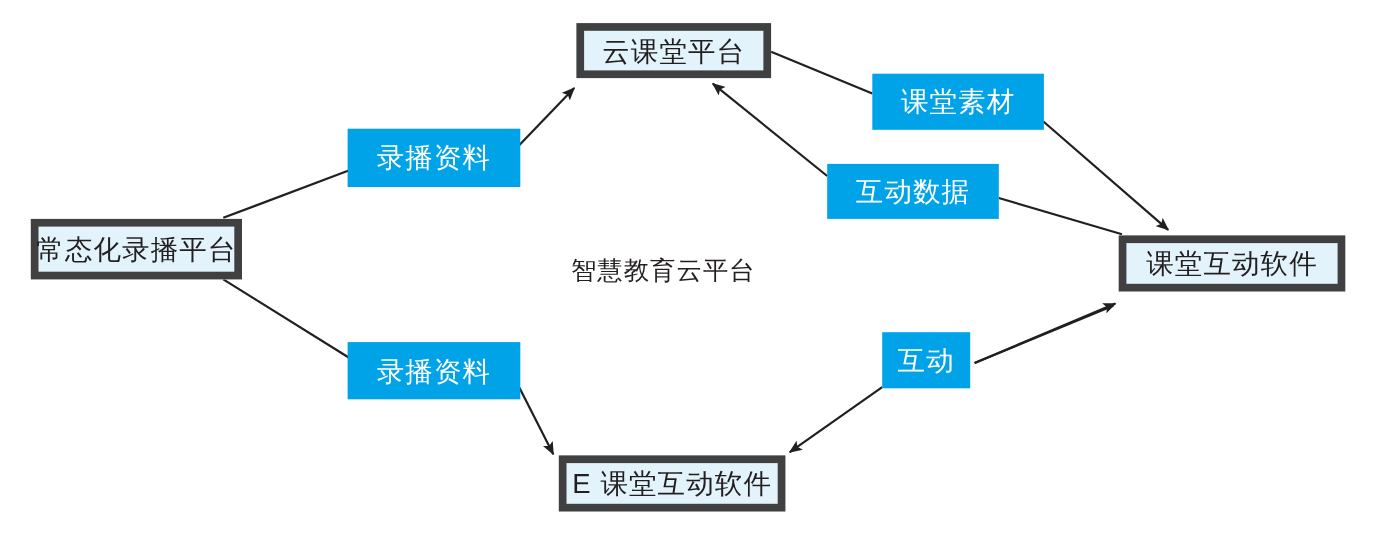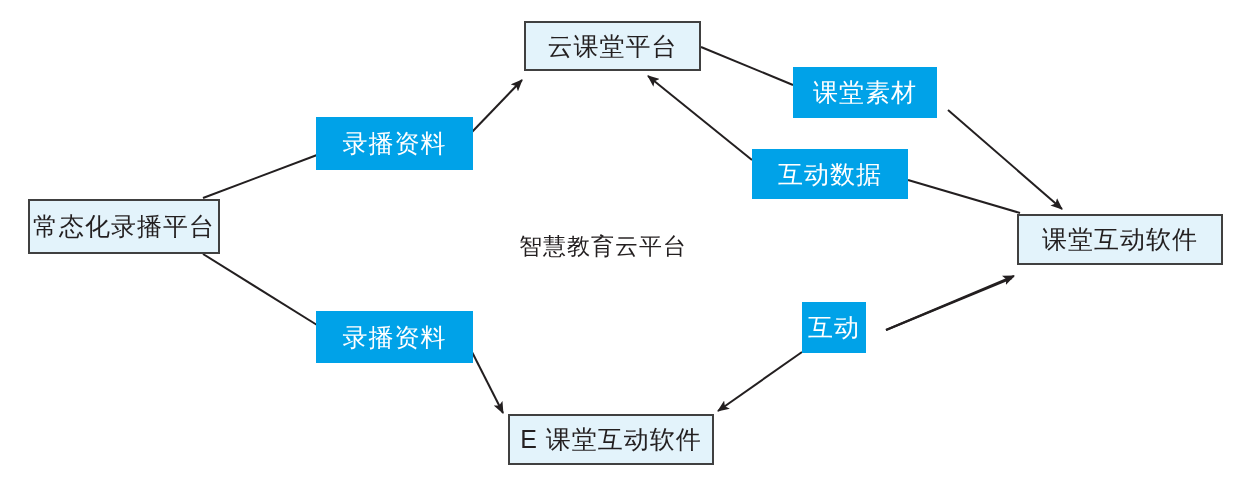--- a/index.html
+++ b/index.html
@@ -22,21 +22,21 @@
     left: 0;
     top: 0;
     width: 1260px;
     height: 492px;
     pointer-events: none;
   }
   .node-box {
     position: absolute;
     box-sizing: border-box;
     background: #e3f3fb;
-    border: 2px solid #404040;
+    border: 7px solid #404040;
     display: flex;
     align-items: center;
     justify-content: center;
     color: #231f20;
     font-size: 25px;
     letter-spacing: 1px;
     white-space: nowrap;
     z-index: 3;
   }
   .edge-label {
@@ -105,33 +105,33 @@
   </div>
 
   <div class="node-box" style="left:508px; top:414px; width:206px; height:51px;">
     <span>E 课堂互动软件</span>
   </div>
 
   <div class="edge-label" style="left:316px; top:117px; width:157px; height:53px;">
     <span>录播资料</span>
   </div>
 
-  <div class="edge-label" style="left:793px; top:67px; width:144px; height:51px;">
+  <div class="edge-label" style="left:793px; top:67px; width:156px; height:51px;">
     <span>课堂素材</span>
   </div>
 
   <div class="edge-label" style="left:752px; top:149px; width:156px; height:50px;">
     <span>互动数据</span>
   </div>
 
   <div class="edge-label" style="left:316px; top:311px; width:157px; height:52px;">
     <span>录播资料</span>
   </div>
 
-  <div class="edge-label" style="left:802px; top:302px; width:64px; height:51px;">
+  <div class="edge-label" style="left:802px; top:302px; width:80px; height:51px;">
     <span>互动</span>
   </div>
 
   <div class="center-caption" style="left:519px; top:231px;">
     <span>智慧教育云平台</span>
   </div>
 
 </div>
 
 </body></html>

